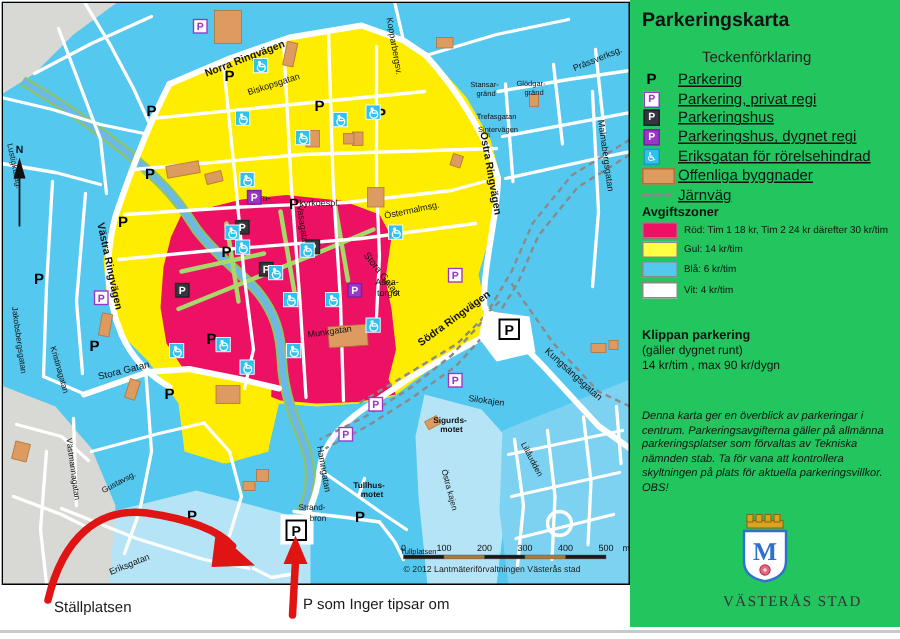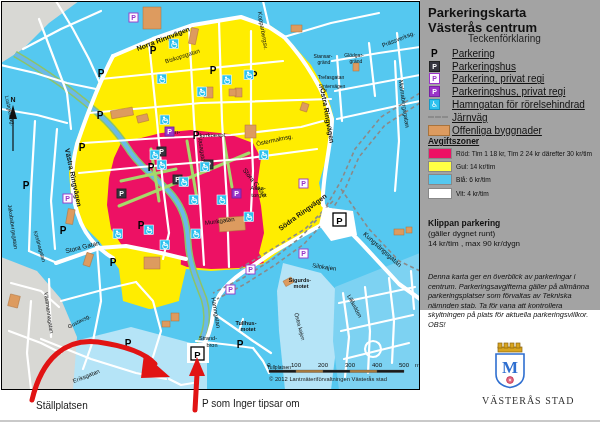--- a/index.html
+++ b/index.html
@@ -9,38 +9,38 @@
     -webkit-font-smoothing:antialiased;
   }
   #map-wrap{position:absolute;left:1px;top:1px;width:419px;height:389px;}
   #map-svg{display:block;}
   #overlay-svg{position:absolute;left:0;top:0;pointer-events:none;}
   .caption{position:absolute;font-size:10px;color:#1a1a1a;text-align:center;}
   #cap-left{left:36px;top:400px;}
   #cap-right{left:202px;top:398px;}
   #bottom-rule{position:absolute;left:0;top:420px;width:600px;height:2px;background:#c9c9c9;}
   
-  #legend{position:absolute;left:420px;top:0;width:180px;height:310px;background:#a3a3a3;}
+  #legend{position:absolute;left:420px;top:0;width:180px;height:418px;background:#22c55e;}
   #legend .inner{position:relative;width:100%;height:100%;}
   .lg-title{position:absolute;left:8px;top:5px;font-size:13px;font-weight:bold;line-height:15px;color:#111;}
   .lg-sub{position:absolute;left:8px;top:33px;font-size:10px;color:#222;margin-left:40px;}
   #sym-rows{position:absolute;left:8px;top:47px;width:168px;}
   .sym-row{display:flex;align-items:center;height:12.8px;}
   .sym-ic{width:24px;flex:0 0 24px;display:flex;align-items:center;justify-content:flex-start;}
   .sym-lb{font-size:10px;color:#111;white-space:nowrap;text-decoration:underline;}
   .ic-p{font-weight:bold;font-size:10px;color:#000;margin-left:3px;}
   .box9{width:9px;height:9px;margin-left:1px;display:flex;align-items:center;justify-content:center;
         font-size:7px;font-weight:bold;line-height:9px;}
   .ic-ppriv{background:#fdfbff;border:1px solid #9a35c8;color:#9a35c8;}
   .ic-phus{background:#35353f;border:1px solid #222;color:#fff;}
   .ic-phuspriv{background:#9a35c8;border:1px solid #7722a2;color:#fff;}
   .ic-dis{background:#2ec2ef;border:1px solid #1898c4;color:#fff;font-size:8px;}
   .ic-bldg{width:20px;height:9px;background:#dd9b5f;border:1px solid #a8733c;}
   .ic-rail{width:20px;height:0;border-top:2px dashed #8a8a8a;}
-  .lg-zhead{position:absolute;left:8px;top:136px;font-size:8.5px;font-weight:bold;color:#111;text-decoration:underline;}
+  .lg-zhead{position:absolute;left:8px;top:136px;font-size:8.5px;font-weight:bold;color:#111;}
   #zone-rows{position:absolute;left:8px;top:147px;width:172px;}
   .zone-row{display:flex;align-items:center;height:13.2px;}
   .zone-sw{width:22px;height:9px;flex:0 0 22px;margin-right:4px;border:0.5px solid #888;}
   .zone-lb{font-size:6.6px;color:#111;white-space:nowrap;}
   .lg-kl{position:absolute;left:8px;top:218px;font-size:8px;color:#111;line-height:10px;}
   .lg-kl b{font-size:8.5px;}
   .lg-obs{position:absolute;left:8px;top:272px;width:166px;font-style:italic;
           font-size:7.4px;line-height:9.6px;color:#111;}
   #crest{position:absolute;left:62px;top:340px;width:56px;text-align:center;}
   #crest-caption{font-family:"Liberation Serif","DejaVu Serif",serif;font-size:10px;
@@ -368,65 +368,64 @@
 </svg>
 
 <div id="cap-left" class="caption">Ställplatsen</div>
 <div id="cap-right" class="caption">P som Inger tipsar om</div>
 <div id="bottom-rule"></div>
 
 <div id="legend">
   <div class="inner">
     <div class="lg-title">
       <div>Parkeringskarta</div>
-      <div>Västerås centrum</div>
     </div>
     <div class="lg-sub">Teckenförklaring</div>
     <div id="sym-rows">
         <div class="sym-row">
           <span class="sym-ic">
             <span class="ic-p">P</span>
           </span>
           <span class="sym-lb">Parkering</span>
         </div>
         <div class="sym-row">
           <span class="sym-ic">
+            <span class="box9 ic-ppriv">P</span>
+          </span>
+          <span class="sym-lb">Parkering, privat regi</span>
+        </div>
+        <div class="sym-row">
+          <span class="sym-ic">
             <span class="box9 ic-phus">P</span>
           </span>
           <span class="sym-lb">Parkeringshus</span>
         </div>
         <div class="sym-row">
           <span class="sym-ic">
-            <span class="box9 ic-ppriv">P</span>
-          </span>
-          <span class="sym-lb">Parkering, privat regi</span>
-        </div>
-        <div class="sym-row">
-          <span class="sym-ic">
             <span class="box9 ic-phuspriv">P</span>
           </span>
-          <span class="sym-lb">Parkeringshus, privat regi</span>
+          <span class="sym-lb">Parkeringshus, dygnet regi</span>
         </div>
         <div class="sym-row">
           <span class="sym-ic">
             <span class="box9 ic-dis">♿</span>
           </span>
-          <span class="sym-lb">Hamngatan för rörelsehindrad</span>
+          <span class="sym-lb">Eriksgatan för rörelsehindrad</span>
+        </div>
+        <div class="sym-row">
+          <span class="sym-ic">
+            <span class="ic-bldg"></span>
+          </span>
+          <span class="sym-lb">Offenliga byggnader</span>
         </div>
         <div class="sym-row">
           <span class="sym-ic">
             <span class="ic-rail"></span>
           </span>
           <span class="sym-lb">Järnväg</span>
-        </div>
-        <div class="sym-row">
-          <span class="sym-ic">
-            <span class="ic-bldg"></span>
-          </span>
-          <span class="sym-lb">Offenliga byggnader</span>
         </div>
       </div>
     <div class="lg-zhead">Avgiftszoner</div>
     <div id="zone-rows">
         <div class="zone-row">
           <span class="zone-sw" style="background: rgb(237, 17, 100);"></span>
           <span class="zone-lb">Röd: Tim 1 18 kr, Tim 2 24 kr därefter 30 kr/tim</span>
         </div>
         <div class="zone-row">
           <span class="zone-sw" style="background: rgb(255, 255, 69);"></span>

